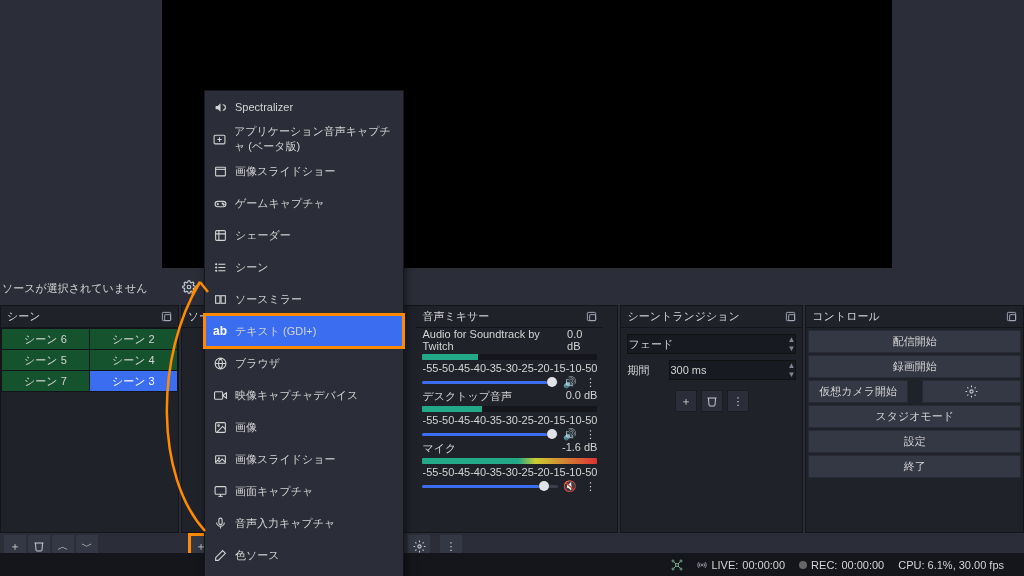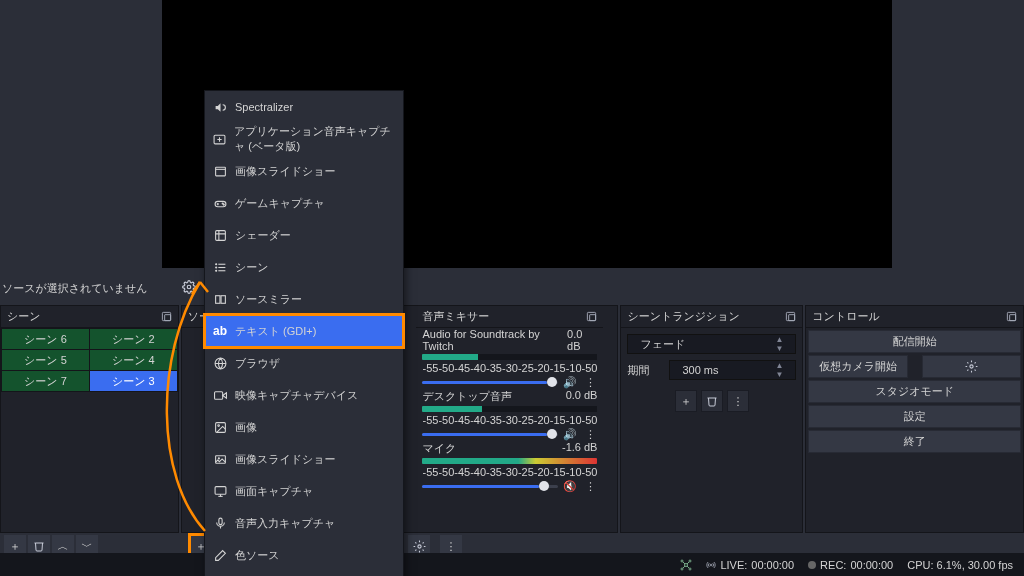--- a/index.html
+++ b/index.html
@@ -24,36 +24,36 @@
 .meter::after{content:"";position:absolute;right:0;top:0;bottom:0;left:var(--fill,60%);background:#14161c}
 .ticks{display:flex;justify-content:space-between;font-size:8px;color:#808595}
 .slider-row{display:flex;align-items:center;gap:6px}
 .slider{flex:1;height:3px;background:#3b3f4c;position:relative;border-radius:2px}
 .slider::before{content:"";position:absolute;left:0;top:0;bottom:0;width:var(--v,90%);background:#3a6df0;border-radius:2px}
 .knob{position:absolute;left:var(--v,90%);top:-4px;width:10px;height:10px;border-radius:50%;background:#e1e3e9}
 .spk{color:#e1e3e9}
 .spk.muted{color:#e05a4a}
 .dots{width:14px;display:flex;align-items:center;justify-content:center;cursor:pointer}
 .trans{width:184px;padding:4px 6px;gap:6px;display:flex;flex-direction:column}
-.sel-box{background:#181a22;height:20px;display:flex;align-items:center;padding:0 12px;justify-content:space-between;border:1px solid #111}
+.sel-box{background:#181a22;height:20px;display:flex;align-items:center;padding:0 0;justify-content:space-between;border:1px solid #111}
 .dur{display:flex;align-items:center;gap:20px}
 .dur .sel-box{flex:1}
 .sqbtn{width:22px;height:22px;background:#2b2e38;border:1px solid #1a1c24;display:flex;align-items:center;justify-content:center;cursor:pointer}
 .ctrls{width:220px;padding:2px;gap:2px;display:flex;flex-direction:column}
 .ctrl-btn{height:23px;background:#343844;display:flex;align-items:center;justify-content:center;cursor:pointer;border:1px solid #272a34}
 .vcam{display:flex;gap:14px}
 .vcam .ctrl-btn{flex:1}
 .gear{width:24px}
 .toolbar{position:absolute;bottom:18px;height:24px;display:flex;gap:2px;align-items:center}
 .tb-scenes{left:4px}
 .tb-sources{left:190px}
 .tb-mixer{left:408px}
 .tbtn{width:22px;height:22px;background:#343844;display:flex;align-items:center;justify-content:center;cursor:pointer}
 .tbtn.hl{outline:3px solid #ff8a00;outline-offset:-1px}
-.status{position:absolute;bottom:0;left:0;right:0;height:23px;background:#14161c;display:flex;align-items:center;justify-content:flex-end;gap:14px;padding:0 11px;font-size:10px;color:#a8adbb}
+.status{position:absolute;bottom:0;left:0;right:0;height:23px;background:#14161c;display:flex;align-items:center;justify-content:flex-end;gap:14px;padding:0 20px;font-size:10px;color:#a8adbb}
 .status .grp{display:flex;align-items:center;gap:4px}
 .menu{position:absolute;left:204px;top:90px;width:200px;background:#2b2e38;border:1px solid #14161c;box-shadow:2px 2px 8px rgba(0,0,0,.5);z-index:50}
 .mi{height:22px;display:flex;align-items:center;padding:16px 8px;gap:8px;cursor:pointer}
 .mi.sep{height:1px;background:#3d414f;padding:0}
 .mi.hl{background:#3a6df0;color:#fff;outline:3px solid #ff8a00;outline-offset:-1px}
 .mi .mi-ico{width:14px;display:flex;justify-content:center}
 .mi .arr{margin-left:auto;font-size:9px}
 .arrow-annot{position:absolute;left:150px;top:276px;width:90px;height:260px;pointer-events:none;z-index:60}
 </style>
 </head>
@@ -239,20 +239,23 @@
         <span class="pop">
           <svg width="11" height="11" viewBox="0 0 24 24" fill="none" stroke="#a8adbb" stroke-width="2">
             <rect x="3" y="3" width="18" height="18" rx="2"></rect>
             <rect x="8" y="8" width="13" height="13" rx="1"></rect>
           </svg>
         </span>
       </div>
     <div class="ctrl-btn">
         <span>配信開始</span>
       </div>
+    <div class="ctrl-btn">
+        <span>録画開始</span>
+      </div>
     <div class="vcam">
       <div class="ctrl-btn">
           <span>仮想カメラ開始</span>
         </div>
       <div class="ctrl-btn gear">
           <svg width="13" height="13" viewBox="0 0 24 24" fill="none" stroke="#c8ccd8" stroke-width="2">
             <circle cx="12" cy="12" r="3"></circle>
             <path d="M12 1v3M12 20v3M4.2 4.2l2.1 2.1M17.7 17.7l2.1 2.1M1 12h3M20 12h3M4.2 19.8l2.1-2.1M17.7 6.3l2.1-2.1"></path>
           </svg>
         </div>

